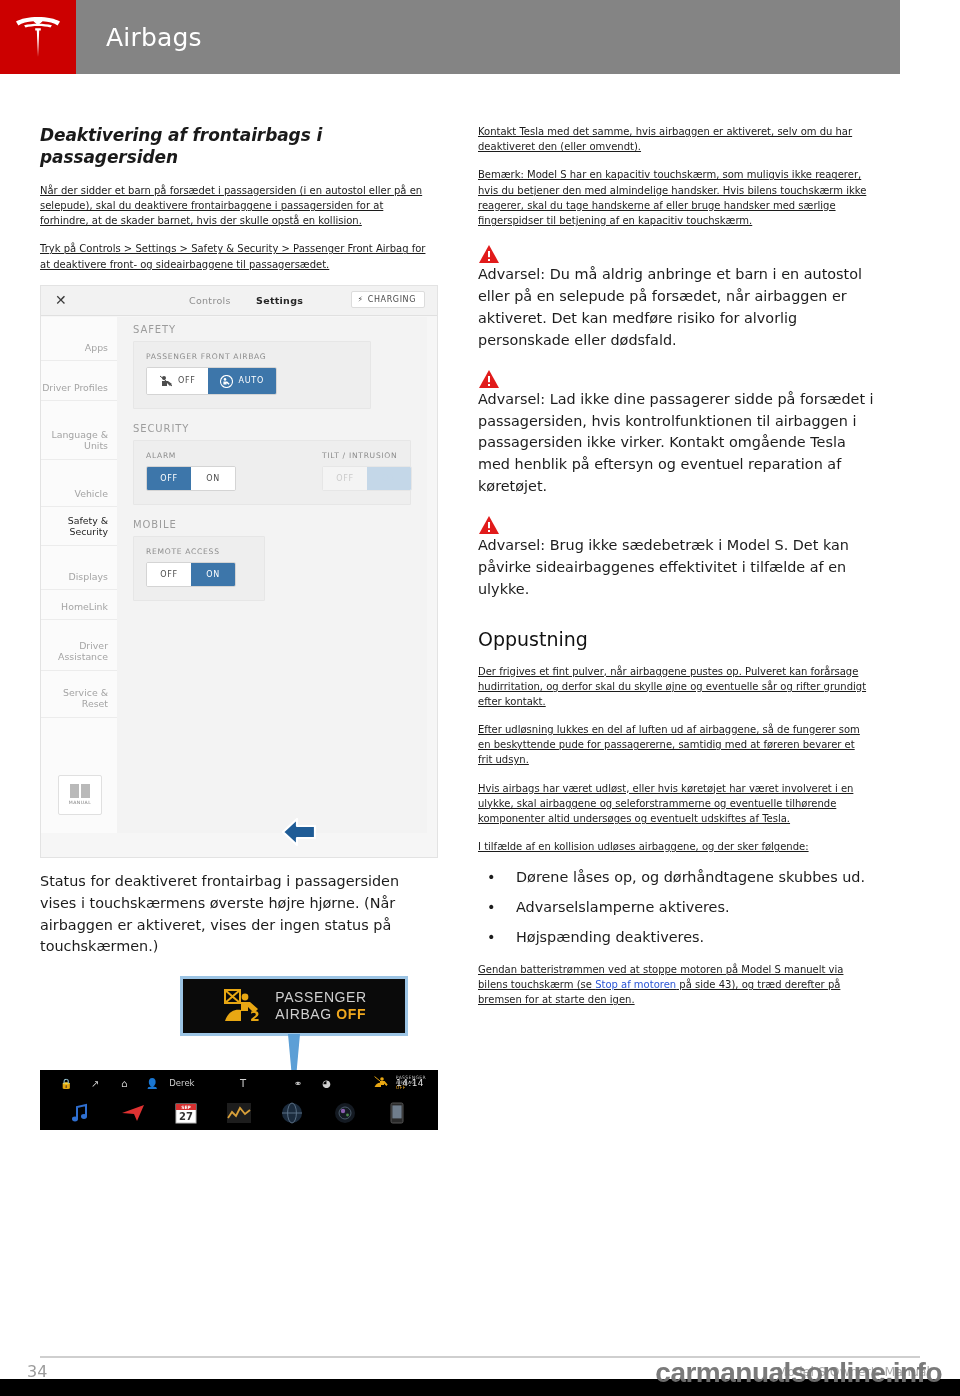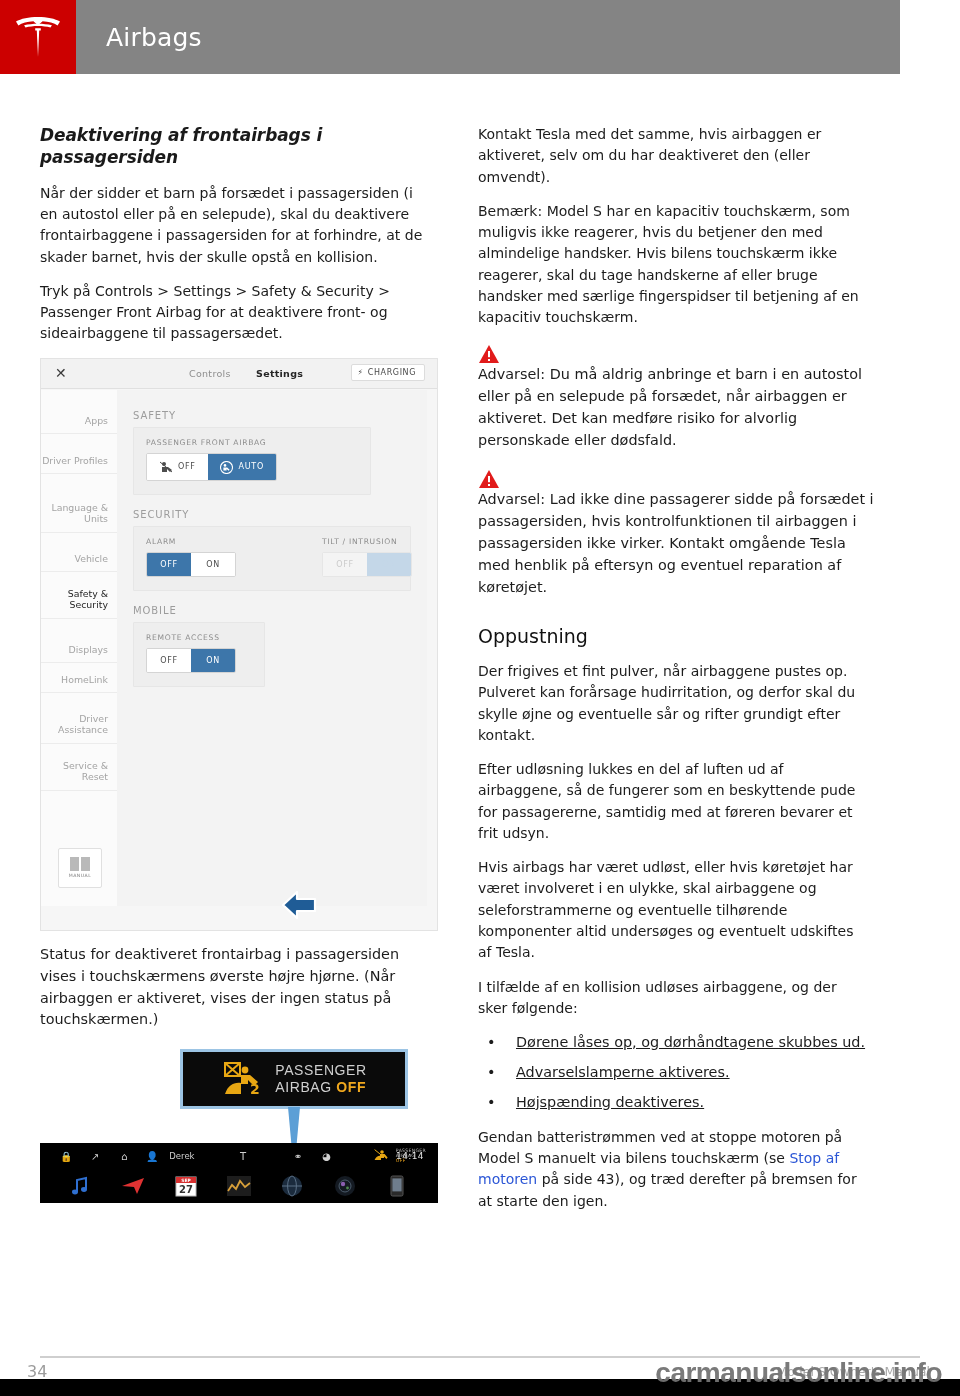--- a/index.html
+++ b/index.html
@@ -41,42 +41,43 @@
     font-size:17px;font-weight:700;color:#1a1a1a;
     margin:0 0 14px 0;line-height:1.32;
     letter-spacing:-0.1px;
     font-style:italic;
   }
   h2.section-h2{
     font-size:19px;font-weight:400;color:#111;
     margin:26px 0 12px 0;line-height:1.3;
   }
   p.body{
-    font-size:14px;line-height:1.52;color:#1c1c1c;
+    font-size:10px;line-height:1.52;color:#1c1c1c;
     margin:0 8px 13px 0;
+    text-decoration:underline;
   }
   p.body:last-child{margin-bottom:0;}
 
   
   .warn{
     display:flex;align-items:flex-start;
     margin:0 0 14px 0;
     flex-direction:column;
   }
   .warn-icon{
     flex:0 0 auto;width:22px;margin-right:12px;margin-top:3px;
   }
   .warn-icon svg{display:block;}
   .warn-text{
     font-size:14.4px;line-height:1.52;color:#1c1c1c;
     flex:1 1 auto;
   }
 
   
-  ul.bullets{margin:0 0 13px 0;padding:0;list-style:none;text-decoration:underline;}
+  ul.bullets{margin:0 0 13px 0;padding:0;list-style:none;}
   ul.bullets li{
     position:relative;
     padding-left:38px;
     font-size:14.4px;line-height:1.52;color:#1c1c1c;
     margin-bottom:8px;
   }
   ul.bullets li:before{
     content:"\2022";
     position:absolute;left:9px;top:0;
     font-size:14.4px;color:#1c1c1c;
@@ -138,21 +139,21 @@
     display:flex;flex-direction:column;align-items:center;
     justify-content:center;gap:2px;
   }
   .ts-manual .bk{display:flex;gap:2px;}
   .ts-manual .bk i{display:block;width:9px;height:14px;background:#b9b9b9;}
   .ts-manual span{font-size:4.6px;letter-spacing:0.5px;color:#7a7a7a;}
 
   .ts-content{
     position:absolute;left:76px;top:31px;right:10px;bottom:24px;
     background:#f3f3f3;
-    padding:20px 16px;
+    padding:7px 16px;
     box-sizing:border-box;
   }
   .ts-group-label{
     font-size:10px;letter-spacing:0.9px;color:#9c9c9c;
     margin-bottom:6px;
   }
   .ts-panel{
     background:#eeeeee;border:1px solid #e6e6e6;
     padding:10px 12px 13px;margin-bottom:14px;
     box-sizing:border-box;border-radius:1px;
@@ -294,21 +295,21 @@
       <span class="ts-charging">
         <span class="bolt">⚡</span>
         <span>CHARGING</span>
       </span>
     </div>
 
     <div class="ts-sidebar">
       <div class="ts-nav" style="top:18px">Apps</div>
       <div class="ts-nav" style="top:58px">Driver Profiles</div>
       <div class="ts-nav" style="top:105px">Language &amp; Units</div>
-      <div class="ts-nav" style="top:156px">Vehicle</div>
+      <div class="ts-nav" style="top:164px">Vehicle</div>
       <div class="ts-nav active" style="top:191px">Safety &amp; Security</div>
       <div class="ts-nav" style="top:247px">Displays</div>
       <div class="ts-nav" style="top:277px">HomeLink</div>
       <div class="ts-nav" style="top:316px">Driver Assistance</div>
       <div class="ts-nav" style="top:363px">Service &amp; Reset</div>
 
       <div class="ts-manual">
         <span class="bk">
             <i></i>
             <i></i>
@@ -508,20 +509,30 @@
     <span class="warn-icon">
       <svg width="22" height="20" viewBox="0 0 22 20">
           <path d="M11 1 L21 19 L1 19 Z" fill="#e11b1b"></path>
           <rect x="10" y="7" width="2" height="6.2" fill="#ffffff"></rect>
           <rect x="10" y="15" width="2" height="2" fill="#ffffff"></rect>
         </svg>
     </span>
     <span class="warn-text">Advarsel: Lad ikke dine passagerer sidde på forsædet i passagersiden, hvis kontrolfunktionen til airbaggen i passagersiden ikke virker. Kontakt omgående Tesla med henblik på eftersyn og eventuel reparation af køretøjet.</span>
   </div>
 
+  <div class="warn">
+    <span class="warn-icon">
+      <svg width="22" height="20" viewBox="0 0 22 20">
+          <path d="M11 1 L21 19 L1 19 Z" fill="#e11b1b"></path>
+          <rect x="10" y="7" width="2" height="6.2" fill="#ffffff"></rect>
+          <rect x="10" y="15" width="2" height="2" fill="#ffffff"></rect>
+        </svg>
+    </span>
+    <span class="warn-text">Advarsel: Brug ikke sædebetræk i Model S. Det kan påvirke sideairbaggenes effektivitet i tilfælde af en ulykke.</span>
+  </div>
 
   <h2 class="section-h2">Oppustning</h2>
 
   <p class="body">Der frigives et fint pulver, når airbaggene pustes op. Pulveret kan forårsage hudirritation, og derfor skal du skylle øjne og eventuelle sår og rifter grundigt efter kontakt.</p>
   <p class="body">Efter udløsning lukkes en del af luften ud af airbaggene, så de fungerer som en beskyttende pude for passagererne, samtidig med at føreren bevarer et frit udsyn.</p>
   <p class="body">Hvis airbags har været udløst, eller hvis køretøjet har været involveret i en ulykke, skal airbaggene og seleforstrammerne og eventuelle tilhørende komponenter altid undersøges og eventuelt udskiftes af Tesla.</p>
   <p class="body">I tilfælde af en kollision udløses airbaggene, og der sker følgende:</p>
 
   <ul class="bullets">
     <li>Dørene låses op, og dørhåndtagene skubbes ud.</li>

